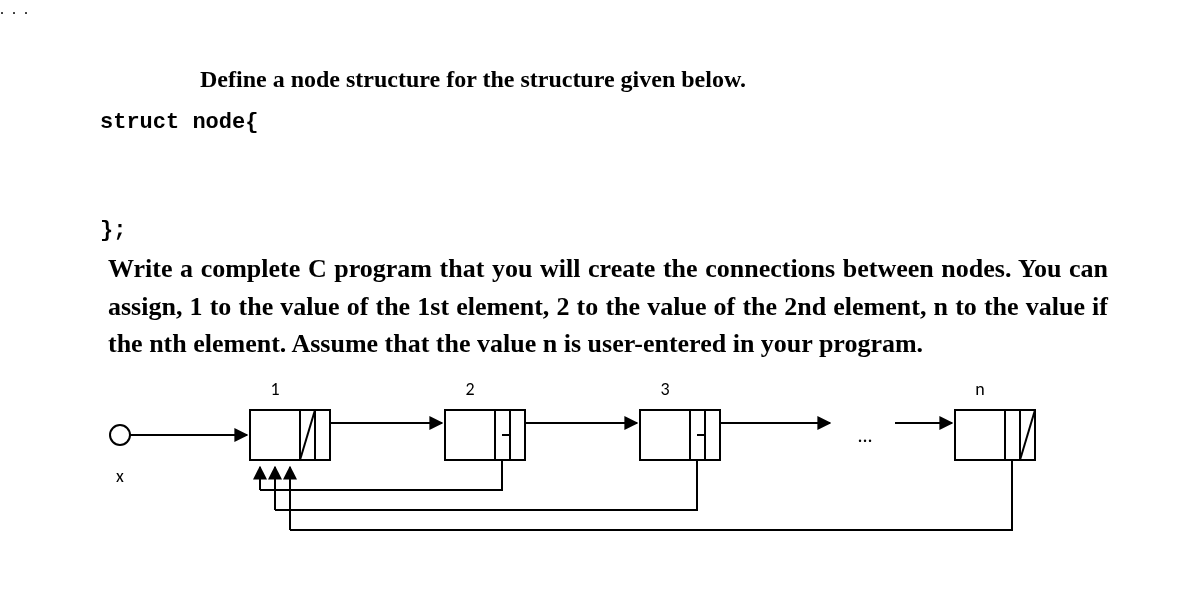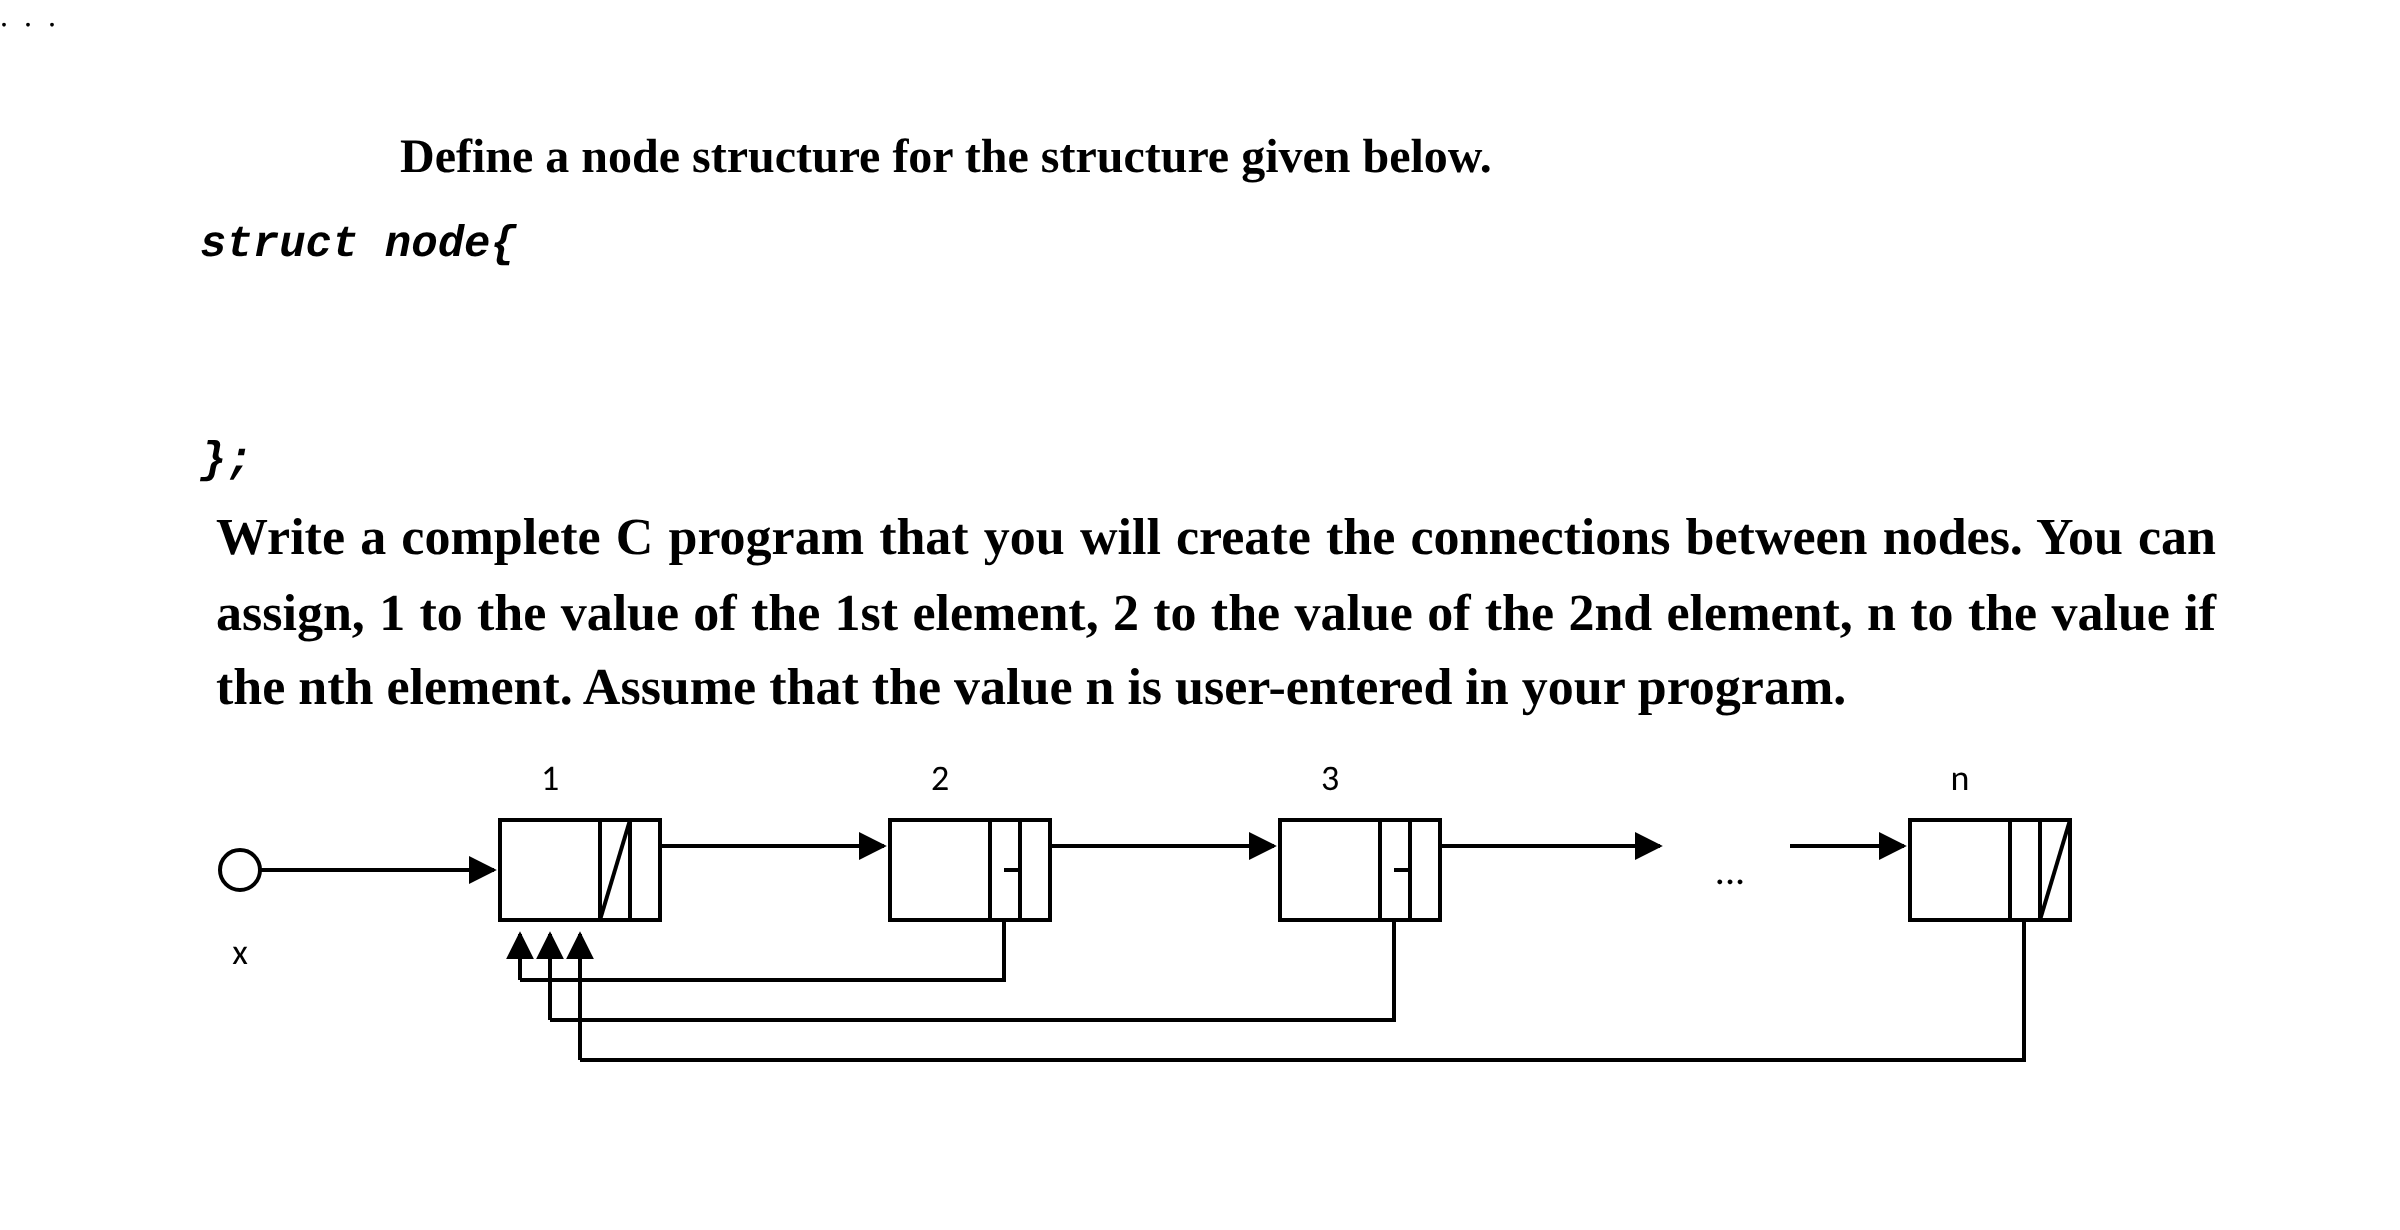--- a/index.html
+++ b/index.html
@@ -22,21 +22,20 @@
     top: 42px;
     font-size: 24px;
     font-weight: bold;
     margin-top: 24px;
   }
   .code {
     position: absolute;
     font-family: "Courier New", Courier, monospace;
     font-size: 22px;
     font-weight: bold;
-    font-style: italic;
   }
   .code-open { left: 100px; top: 110px; }
   .code-dots { left: 150px; top: 165px; font-family: "Times New Roman", serif; font-weight: normal; letter-spacing: 2px; }
   .code-close { left: 100px; top: 218px; }
   .para {
     position: absolute;
     left: 108px;
     top: 250px;
     width: 1000px;
     font-size: 26px;

